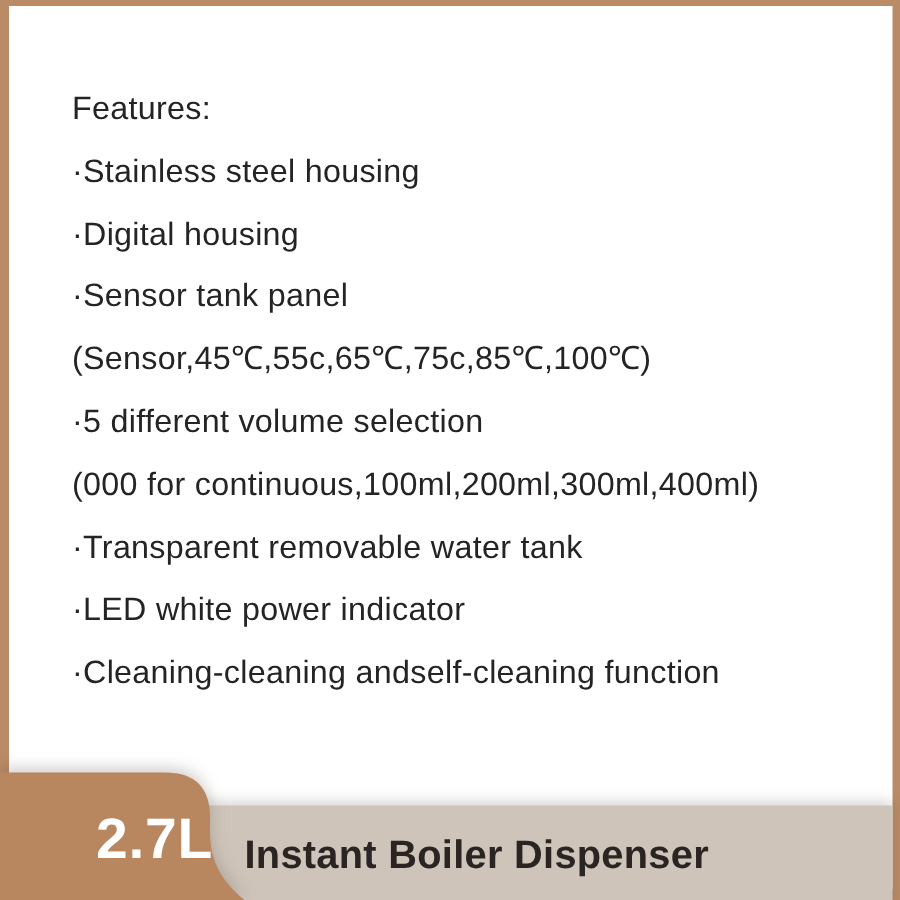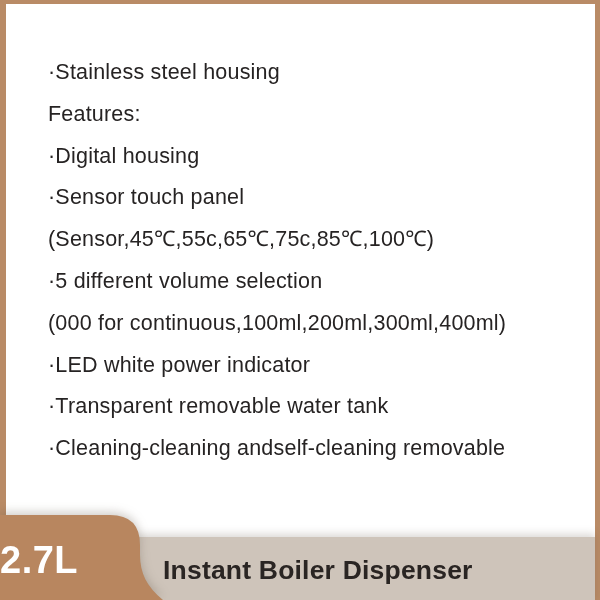--- a/index.html
+++ b/index.html
@@ -66,44 +66,44 @@
     top: 511px;
     width: 165px;
     height: 89px;
     filter: drop-shadow(0 -3px 5px rgba(90, 78, 66, 0.28));
   }
   .badge-label {
     position: absolute;
     left: 0;
     top: 539px;
     width: 142px;
-    text-align: left;
+    text-align: right;
     font-size: 38px;
     font-weight: 700;
     color: #ffffff;
     letter-spacing: 0.5px;
   }
 </style>
 </head>
 <body>
 
 <div class="frame">
 
   <div class="panel">
     <div class="features-text">
+      <div class="line heading">Features:</div>
       <div class="line">·Stainless steel housing</div>
-      <div class="line heading">Features:</div>
       <div class="line">·Digital housing</div>
-      <div class="line">·Sensor touch panel</div>
+      <div class="line">·Sensor tank panel</div>
       <div class="line">(Sensor,45℃,55c,65℃,75c,85℃,100℃)</div>
       <div class="line">·5 different volume selection</div>
       <div class="line">(000 for continuous,100ml,200ml,300ml,400ml)</div>
+      <div class="line">·Transparent removable water tank</div>
       <div class="line">·LED white power indicator</div>
-      <div class="line">·Transparent removable water tank</div>
-      <div class="line">·Cleaning-cleaning andself-cleaning removable</div>
+      <div class="line">·Cleaning-cleaning andself-cleaning function</div>
     </div>
   </div>
 
   <div class="bottom-bar">
     <span class="product-name">Instant Boiler Dispenser</span>
   </div>
 
   <svg class="badge-shape" viewBox="0 0 165 89" preserveAspectRatio="none" aria-hidden="true">
     <path d="M0 4 L110 4 Q140 4 140 34 L140 44 C140 62 147 76 163 89 L0 89 Z" fill="#b8865f"></path>
   </svg>

